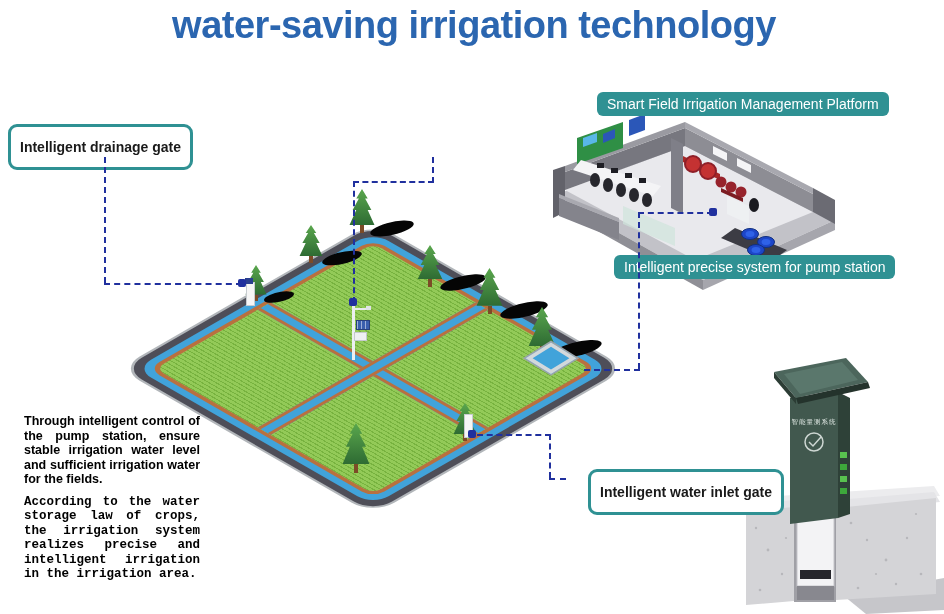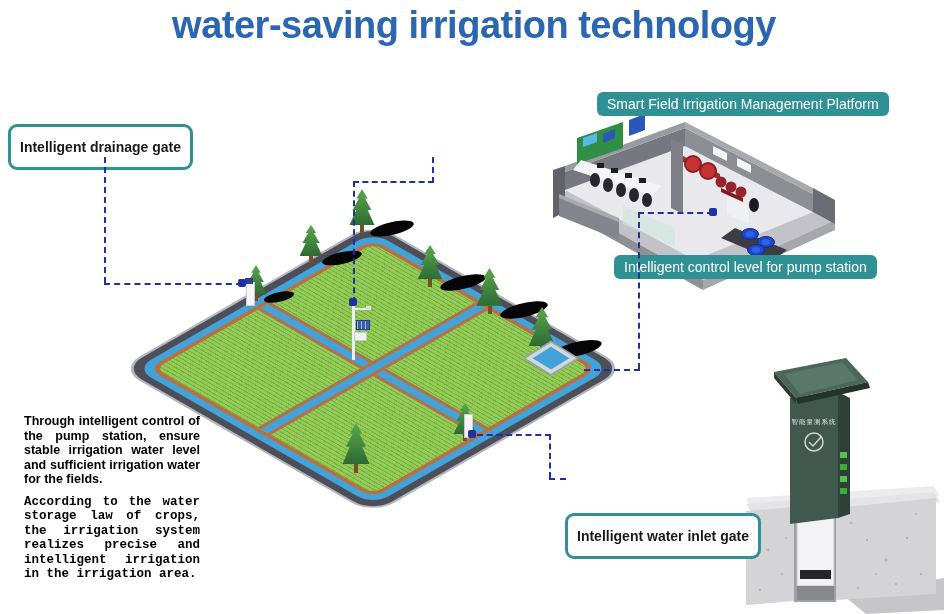--- a/index.html
+++ b/index.html
@@ -240,24 +240,24 @@
     <text class="gate-label-text" x="78" y="76" text-anchor="middle">智能量测系统</text>
     <circle cx="78" cy="94" r="9" fill="none" stroke="#cdd6d2" stroke-width="1.5"></circle>
     <path d="M73,94 l4,4 l8,-9" stroke="#cdd6d2" stroke-width="1.5" fill="none"></path>
     <rect x="104" y="104" width="7" height="6" fill="#58c24f"></rect>
       <rect x="104" y="116" width="7" height="6" fill="#3da83b"></rect>
     <rect x="104" y="128" width="7" height="6" fill="#58c24f"></rect>
       <rect x="104" y="140" width="7" height="6" fill="#3da83b"></rect>
   </svg>
 
   <div class="callout" style="left:8px;top:124px;">Intelligent drainage gate</div>
-  <div class="callout" style="left:565px;top:469px;margin-top:44px;">Intelligent water inlet gate</div>
+  <div class="callout" style="left:588px;top:469px;">Intelligent water inlet gate</div>
 
   <div class="banner" style="left:597px;top:92px;">Smart Field Irrigation Management Platform</div>
-  <div class="banner" style="left:614px;top:255px;">Intelligent control level for pump station</div>
+  <div class="banner" style="left:614px;top:255px;">Intelligent precise system for pump station</div>
 
   <div class="conn v" style="left:104px;top:157px;height:126px;"></div>
   <div class="conn h" style="left:104px;top:283px;width:138px;"></div>
   <div class="dot" style="left:238px;top:279px;"></div>
 
   <div class="conn v" style="left:432px;top:157px;height:26px;"></div>
   <div class="conn h" style="left:353px;top:181px;width:81px;"></div>
   <div class="conn v" style="left:353px;top:181px;height:122px;"></div>
   <div class="dot" style="left:349px;top:298px;"></div>
 

